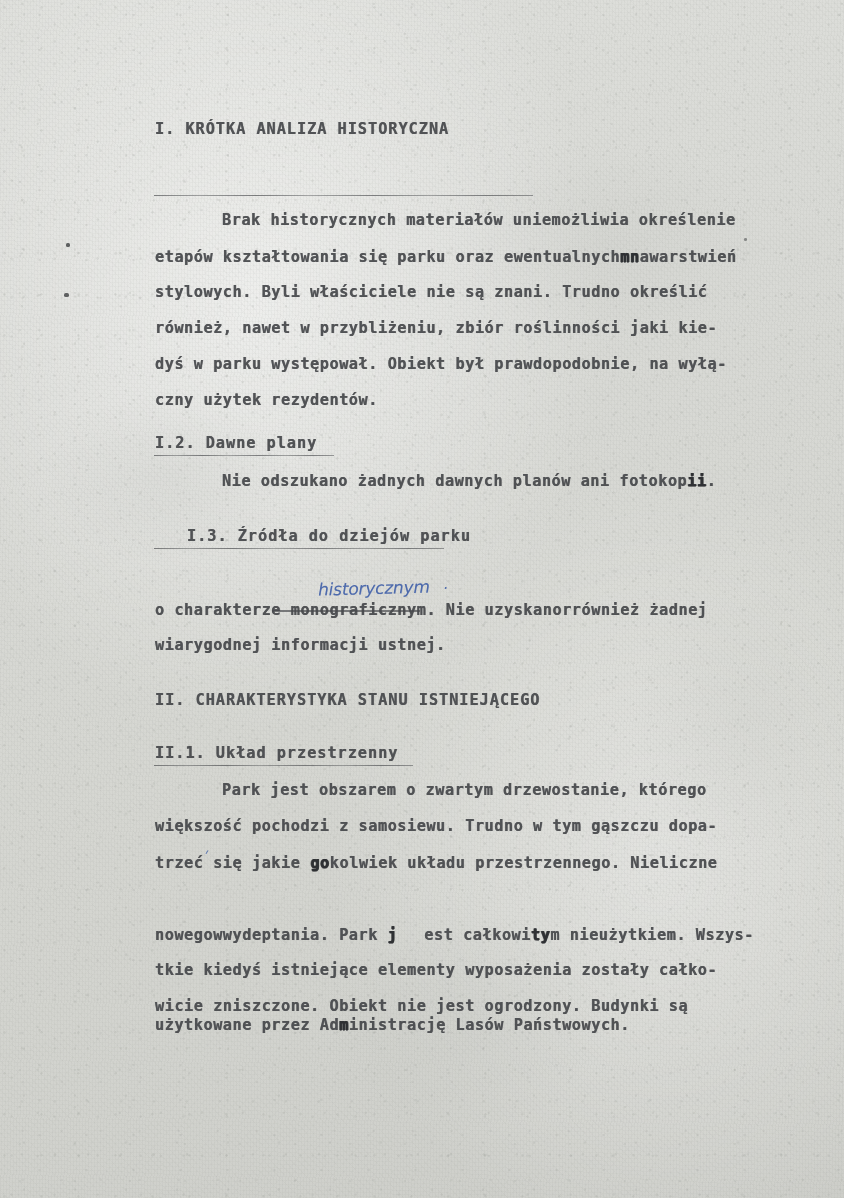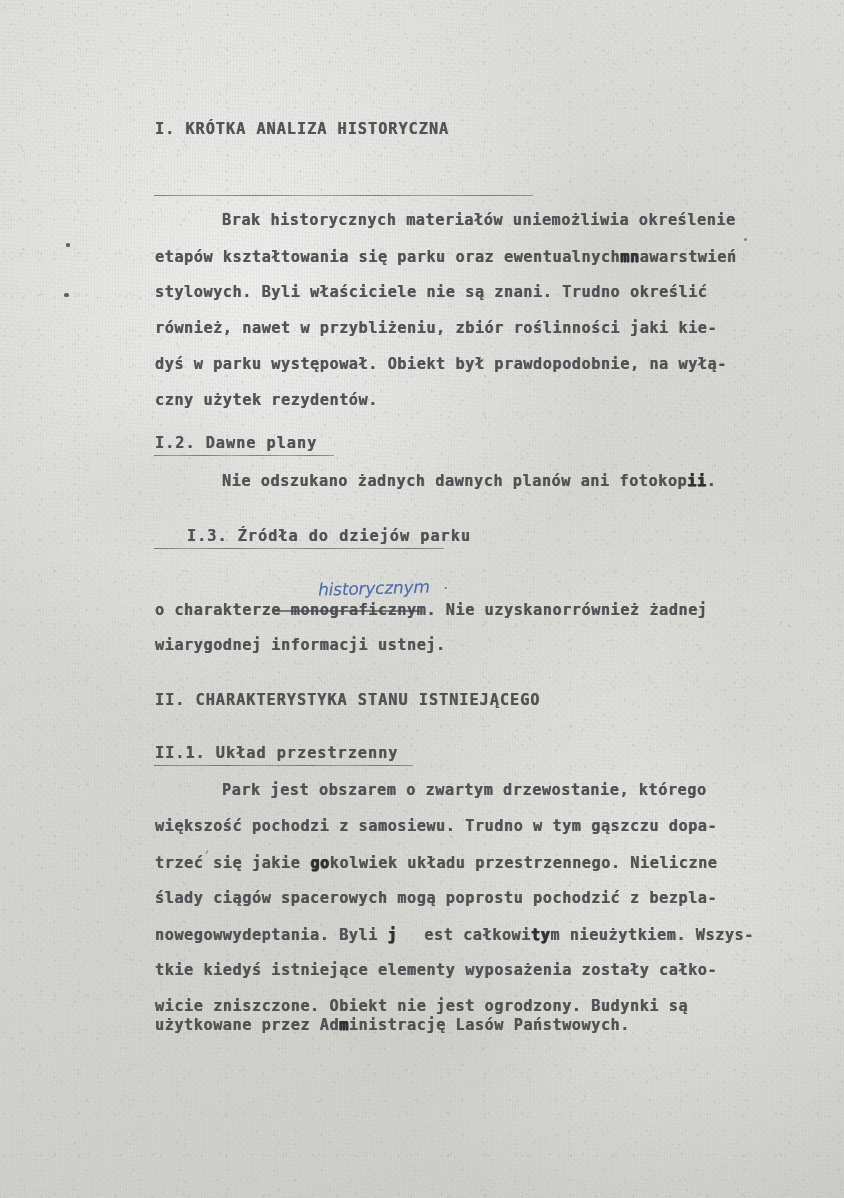--- a/index.html
+++ b/index.html
@@ -196,24 +196,23 @@
     <div class="uline" style="left:154px; top:765px; width:259px;"></div>
 
     <div class="tw" style="left:155px; top:817px;">większość pochodzi z samosiewu. Trudno w tym gąszczu dopa-</div>
     <div class="tw" style="left:222px; top:781px;">Park jest obszarem o zwartym drzewostanie, którego</div>
 
     <div style="position:absolute; left:155px; top:853px;">
       <span class="tw" style="position:static;">trzeć się jakie</span><span class="tw over" style="position:static;padding-left:10px;">go</span><span class="tw" style="position:static;">kolwiek układu przestrzennego. Nieliczne</span>
     </div>
     <div class="hand-mark" style="left:203px; top:849px; transform:rotate(-18deg);">´</div>
 
-    <div class="tw" style="left:155px; top:889px;">ślady ciągów spacerowych mogą poprostu pochodzić z bezpla-</div>
 
     <div style="position:absolute; left:155px; top:925px;">
-      <span class="tw" style="position:static;">nowegowwydeptania. Byli </span><span class="tw over" style="position:static;">j</span><span class="tw" style="position:static;margin-left:27px;">est całkowi</span><span class="tw over" style="position:static;">ty</span><span class="tw" style="position:static;">m nieużytkiem. Wszys-</span>
+      <span class="tw" style="position:static;">nowegowwydeptania. Park </span><span class="tw over" style="position:static;">j</span><span class="tw" style="position:static;margin-left:27px;">est całkowi</span><span class="tw over" style="position:static;">ty</span><span class="tw" style="position:static;">m nieużytkiem. Wszys-</span>
     </div>
 
     <div class="tw" style="left:155px; top:961px;">tkie kiedyś istniejące elementy wyposażenia zostały całko-</div>
     <div class="tw" style="left:155px; top:997px;">wicie zniszczone. Obiekt nie jest ogrodzony. Budynki są</div>
 
     <div style="position:absolute; left:155px; top:1015px;">
       <span class="tw" style="position:static;">użytkowane przez Ad</span><span class="tw over" style="position:static;">m</span><span class="tw" style="position:static;">inistrację Lasów Państwowych.</span>
     </div>
 
   </div>

